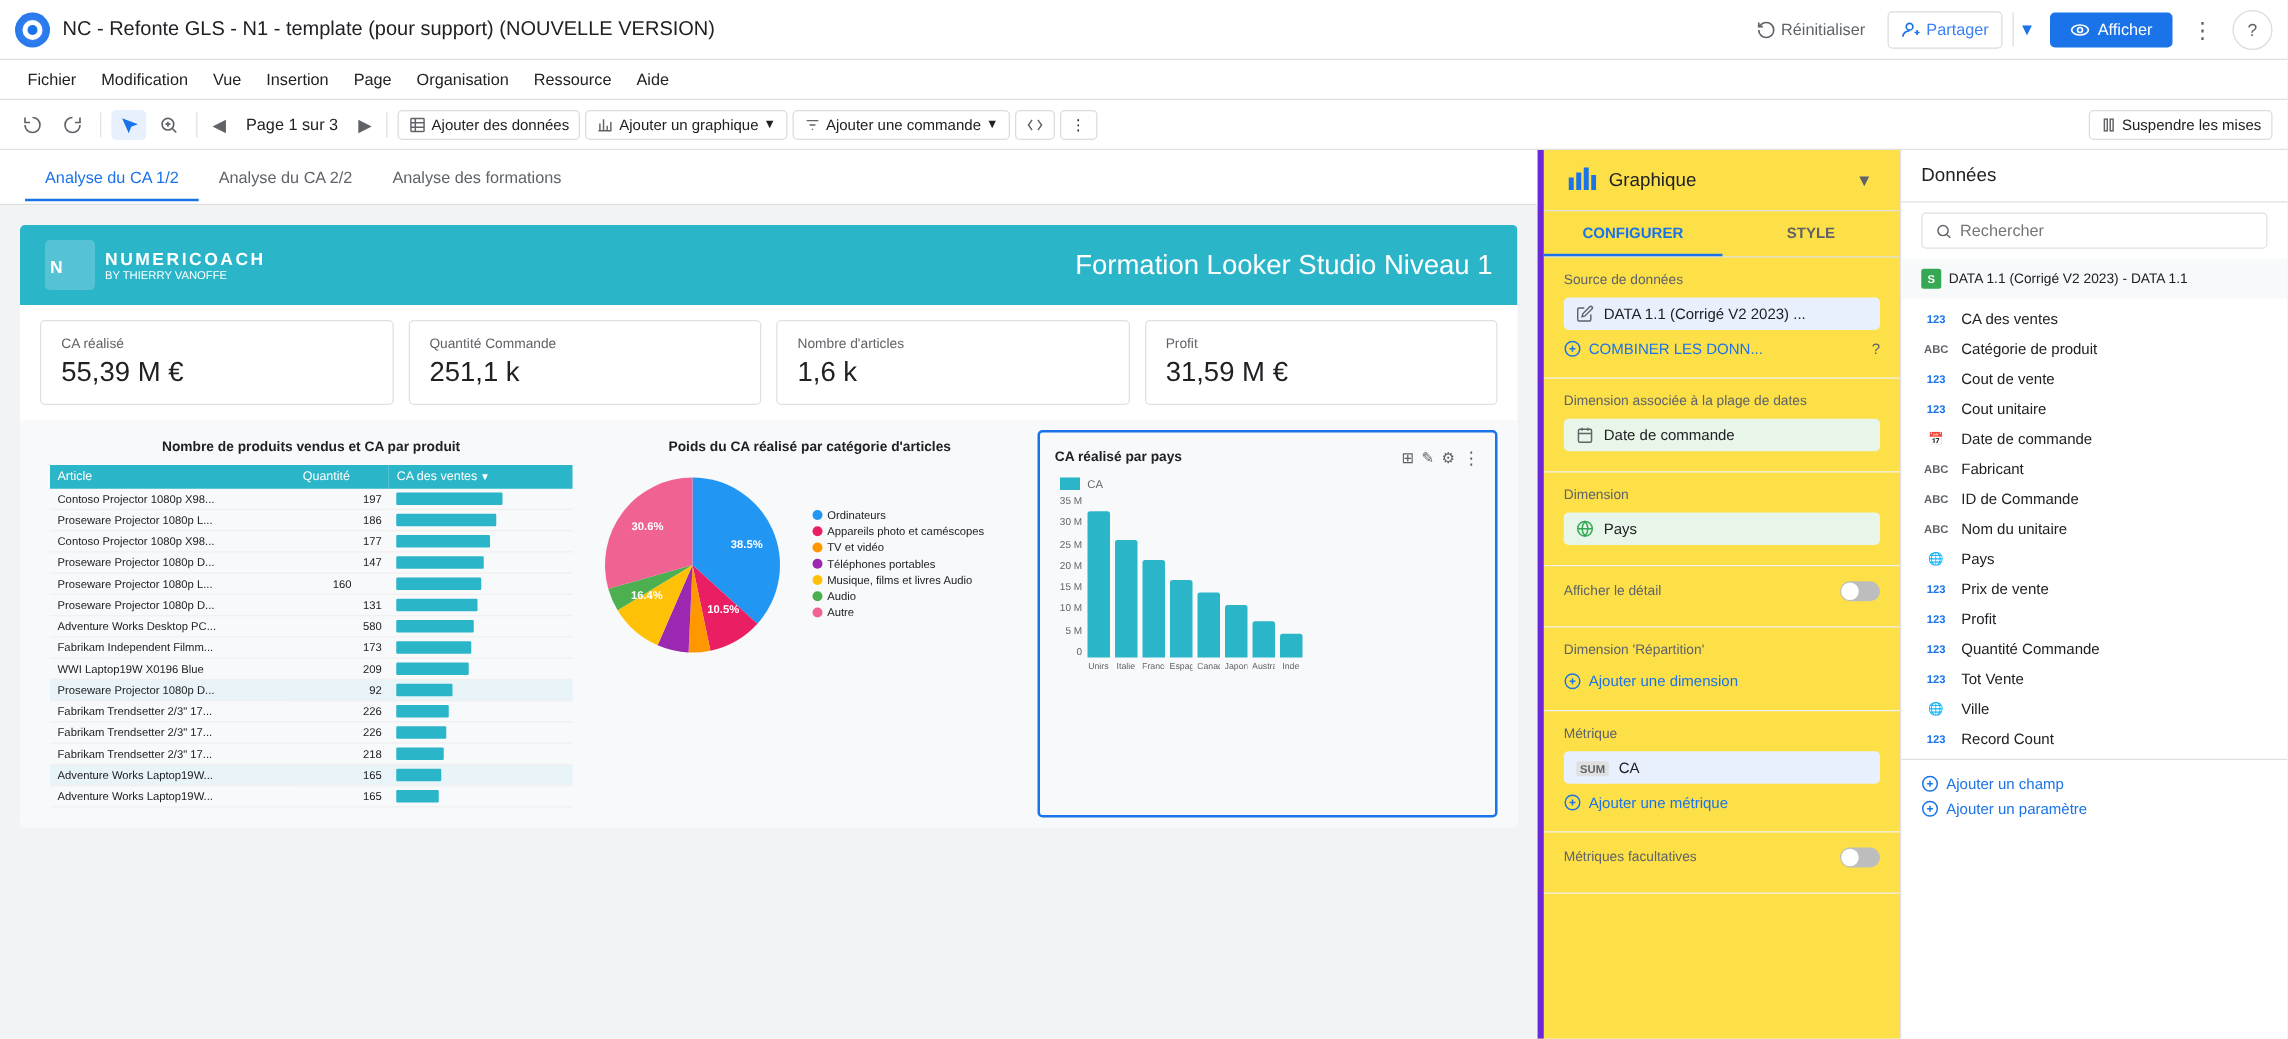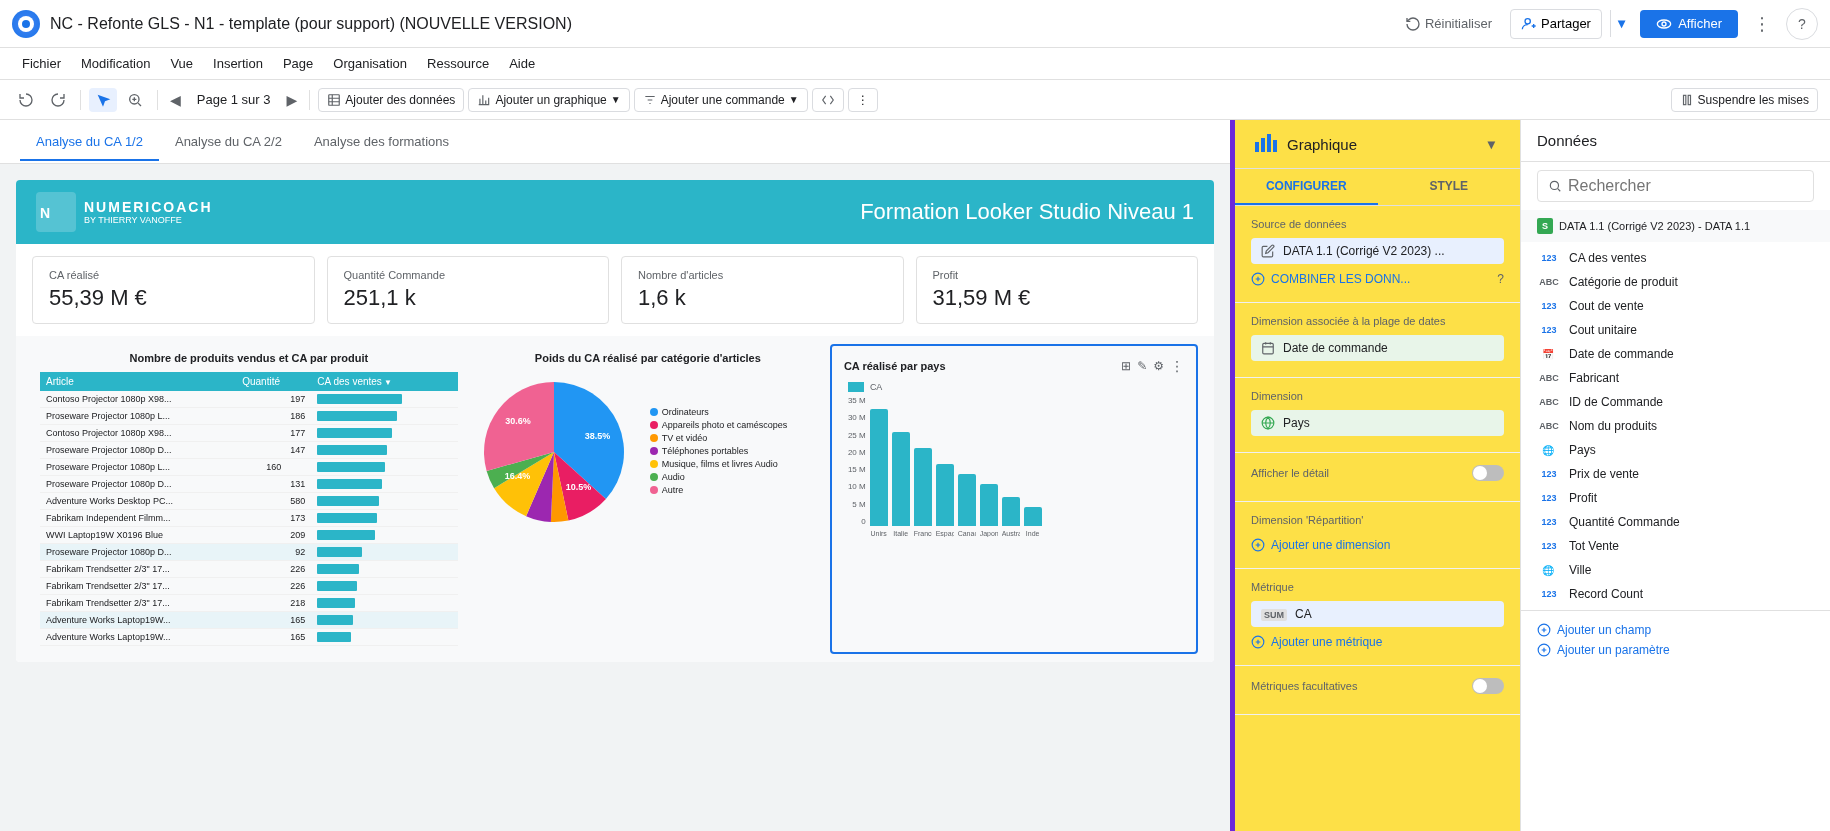--- a/index.html
+++ b/index.html
@@ -6,21 +6,21 @@
     body { font-family: 'Arial', sans-serif; font-size: 13px; background: #f1f3f4; color: #202124; overflow: hidden; width: 1830px; height: 831px; }
 
     
     .top-bar { display: flex; align-items: center; background: #fff; padding: 6px 12px; border-bottom: 1px solid #e0e0e0; height: 48px; }
     .app-logo { width: 28px; height: 28px; background: radial-gradient(circle, #4285f4, #1a73e8); border-radius: 50%; margin-right: 10px; display: flex; align-items: center; justify-content: center; }
     .app-logo-inner { width: 16px; height: 16px; border-radius: 50%; background: #fff; display: flex; align-items: center; justify-content: center; }
     .app-logo-dot { width: 8px; height: 8px; border-radius: 50%; background: #1a73e8; }
     .title { font-size: 16px; font-weight: 400; flex: 1; }
     .top-actions { display: flex; align-items: center; gap: 8px; }
     .btn-reinit { display: flex; align-items: center; gap: 4px; color: #5f6368; background: none; border: none; cursor: pointer; font-size: 13px; padding: 6px 10px; }
-    .btn-partager { display: flex; align-items: center; gap: 4px; color: #000000; background: none; border: 1px solid #dadce0; border-radius: 4px; cursor: pointer; font-size: 13px; padding: 6px 10px; }
+    .btn-partager { display: flex; align-items: center; gap: 4px; color: #3b82f6; background: none; border: 1px solid #dadce0; border-radius: 4px; cursor: pointer; font-size: 13px; padding: 6px 10px; }
     .btn-partager-arrow { border: none; border-left: 1px solid #dadce0; padding: 6px 4px; background: none; cursor: pointer; color: #1a73e8; }
     .btn-afficher { display: flex; gap: 6px; background: #1a73e8; color: #fff; border: none; border-radius: 4px; cursor: pointer; font-size: 13px; padding: 6px 16px; font-weight: 500; }
     .btn-dots { width: 32px; height: 32px; border-radius: 50%; display: flex; align-items: center; justify-content: center; background: none; border: none; cursor: pointer; color: #5f6368; font-size: 18px; }
     .btn-circle { width: 32px; height: 32px; border-radius: 50%; display: flex; align-items: center; justify-content: center; background: none; border: 1px solid #dadce0; cursor: pointer; color: #5f6368; font-size: 14px; }
 
     
     .menu-bar { display: flex; align-items: center; background: #fff; padding: 0 12px; border-bottom: 1px solid #e0e0e0; height: 32px; }
     .menu-item { font-size: 13px; color: #202124; padding: 4px 10px; cursor: pointer; border-radius: 4px; }
 
     
@@ -98,21 +98,21 @@
     .config-item-green { background: #e8f5e9; }
     .add-item { display: flex; align-items: center; gap: 6px; color: #1a73e8; font-size: 12px; cursor: pointer; padding: 4px 0; }
     .toggle { width: 32px; height: 16px; background: #bdbdbd; border-radius: 8px; position: relative; cursor: pointer; }
     .toggle-knob { width: 14px; height: 14px; border-radius: 50%; background: #fff; position: absolute; top: 1px; left: 1px; }
     .config-row { display: flex; align-items: center; justify-content: space-between; margin-bottom: 8px; }
 
     
     .data-panel-header { padding: 12px 16px; border-bottom: 1px solid #e0e0e0; }
     .data-panel-title { font-size: 15px; font-weight: 500; }
     .search-box { display: flex; align-items: center; gap: 6px; border: 1px solid #e0e0e0; border-radius: 4px; padding: 6px 10px; margin: 8px 16px; }
-    .search-input { border: none; outline: none; font-size: 16px; flex: 1; background: transparent; }
+    .search-input { border: none; outline: none; font-size: 13px; flex: 1; background: transparent; }
 
     .data-source-header { padding: 8px 16px; background: #f8f9fa; display: flex; align-items: center; gap: 6px; font-size: 11px; color: #202124; font-weight: 500; }
     .data-source-icon { width: 16px; height: 16px; background: #34a853; border-radius: 2px; display: flex; align-items: center; justify-content: center; color: #fff; font-size: 9px; font-weight: 700; }
 
     .field-list { padding: 4px 0; overflow-y: auto; max-height: 550px; }
     .field-item { display: flex; align-items: center; gap: 8px; padding: 5px 16px; font-size: 12px; cursor: pointer; }
     .field-badge { font-size: 9px; font-weight: 700; width: 24px; text-align: center; padding: 1px 2px; border-radius: 2px; }
     .badge-123 { color: #1a73e8; }
     .badge-abc { color: #5f6368; }
     .badge-cal { color: #ea4335; font-size: 10px; }
@@ -691,21 +691,21 @@
         <div class="field-item">
           <span class="field-badge badge-abc">ABC</span>
           <span>Fabricant</span>
         </div>
         <div class="field-item">
           <span class="field-badge badge-abc">ABC</span>
           <span>ID de Commande</span>
         </div>
         <div class="field-item">
           <span class="field-badge badge-abc">ABC</span>
-          <span>Nom du produits</span>
+          <span>Nom du unitaire</span>
         </div>
         <div class="field-item">
           <span class="field-badge badge-globe">🌐</span>
           <span>Pays</span>
         </div>
         <div class="field-item">
           <span class="field-badge badge-123">123</span>
           <span>Prix de vente</span>
         </div>
         <div class="field-item">

